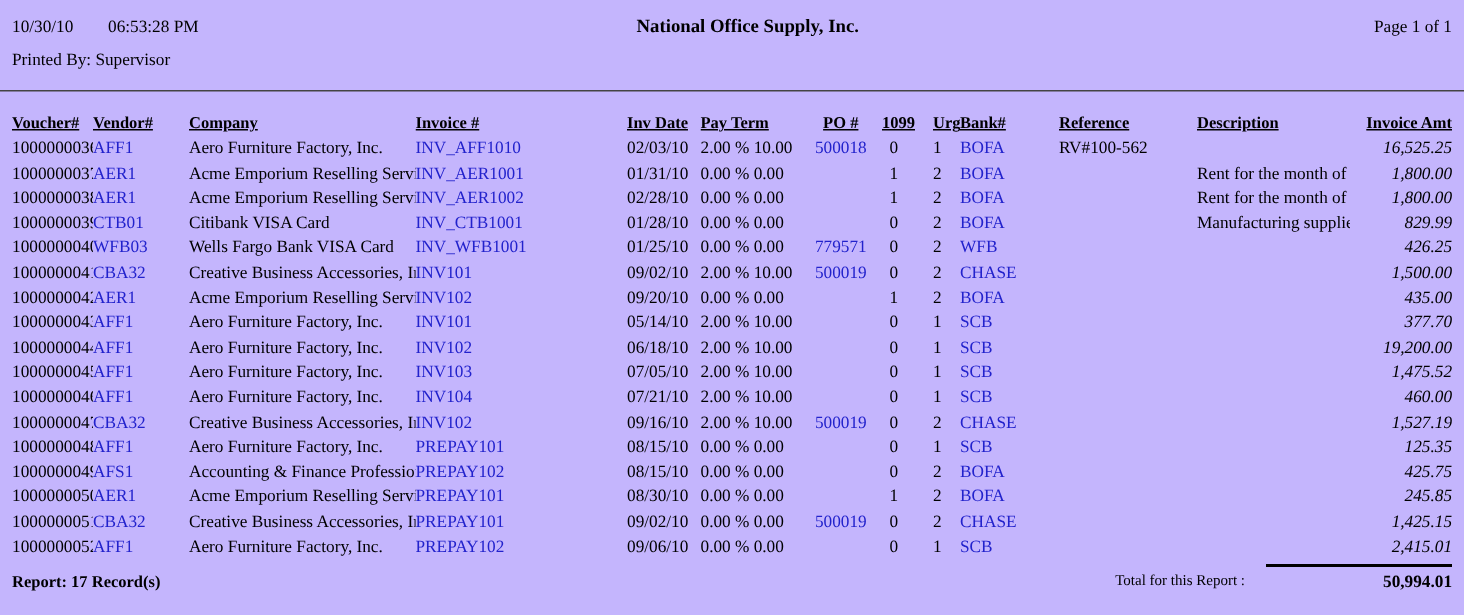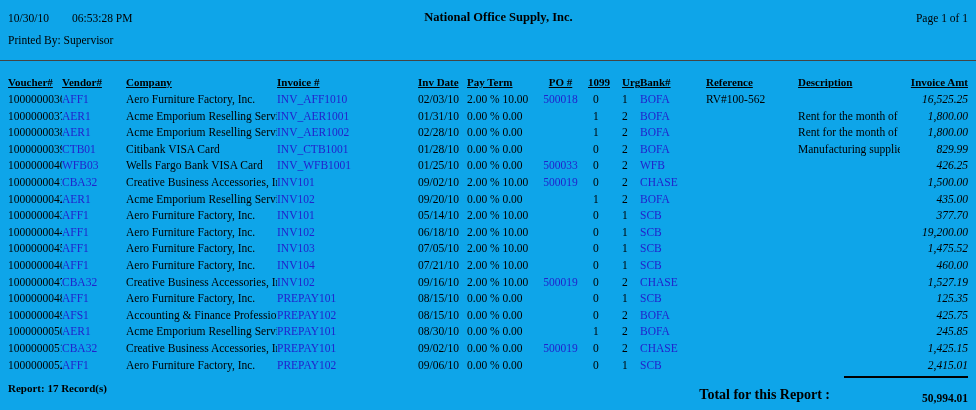--- a/index.html
+++ b/index.html
@@ -1,18 +1,18 @@
 <!DOCTYPE html>
 <html><head>
 <meta charset="utf-8">
 <style>
   * { margin:0; padding:0; box-sizing:border-box; }
   html,body { background:#fff; }
   .page {
-    position:relative; width:976px; height:410px; background:#0ea5e9;
+    position:relative; width:976px; height:410px; background:#c4b5fd;
     font-family:"Liberation Serif", serif; color:#000;
   }
   
   .report-header { position:relative; height:61px; border-bottom:1px solid #444; }
   .hdr-date     { position:absolute; left:8px;  top:12px; font-size:11.5px; }
   .hdr-time     { position:absolute; left:72px; top:12px; font-size:11.5px; }
   .hdr-printed  { position:absolute; left:8px;  top:34px; font-size:11.5px; }
   .hdr-center   { position:absolute; left:0; right:0; top:10px; text-align:center; }
   .hdr-company  { font-size:12.5px; font-weight:bold;margin-left:21px; }
   .hdr-title    { font-size:17px;  font-weight:bold; margin-top:4px; }
@@ -37,24 +37,24 @@
   td.c12 { text-align:right;font-style:italic; }
   th.h6  { text-align:center; padding-right:2px; }
   td.c6  { text-align:center; padding-right:2px; }
   th.h12 { text-align:right; }
   
   .report-footer { position:absolute; left:8px; right:8px; top:376px; }
   .record-count {
     position:absolute; left:0; top:6px; font-size:11px; font-weight:600;
   }
   .total-group { position:absolute; right:0; top:0; display:flex; align-items:flex-end; }
-  .total-label { font-size:14px; font-weight:bold; margin-right:14px; padding-bottom:1px;margin-left:25px; }
+  .total-label { font-size:10px; font-weight:normal; margin-right:14px; padding-bottom:1px;margin-left:25px; }
   .total-amount {
     width:124px; text-align:right; font-size:11.5px; font-weight:bold;
-    border-top:2px solid #000; padding-top:14px;
+    border-top:2px solid #000; padding-top:4px;
   }
 </style>
 </head>
 <body>
 
 <div class="page">
 
   <div class="report-header">
     <span class="hdr-date">10/30/10</span>
     <span class="hdr-time">06:53:28 PM</span>
@@ -159,21 +159,21 @@
           <td class="c11">Manufacturing supplies</td>
           <td class="c12">829.99</td>
         </tr>
         <tr>
           <td class="c0">1000000040</td>
           <td class="c1 link">WFB03</td>
           <td class="c2">Wells Fargo Bank VISA Card</td>
           <td class="c3 link">INV_WFB1001</td>
           <td class="c4">01/25/10</td>
           <td class="c5">0.00 % 0.00</td>
-          <td class="c6 link">500033</td>
+          <td class="c6 link">779571</td>
           <td class="c7">0</td>
           <td class="c8">2</td>
           <td class="c9 link">WFB</td>
           <td class="c10"></td>
           <td class="c11"></td>
           <td class="c12">426.25</td>
         </tr>
         <tr>
           <td class="c0">1000000041</td>
           <td class="c1 link">CBA32</td>

